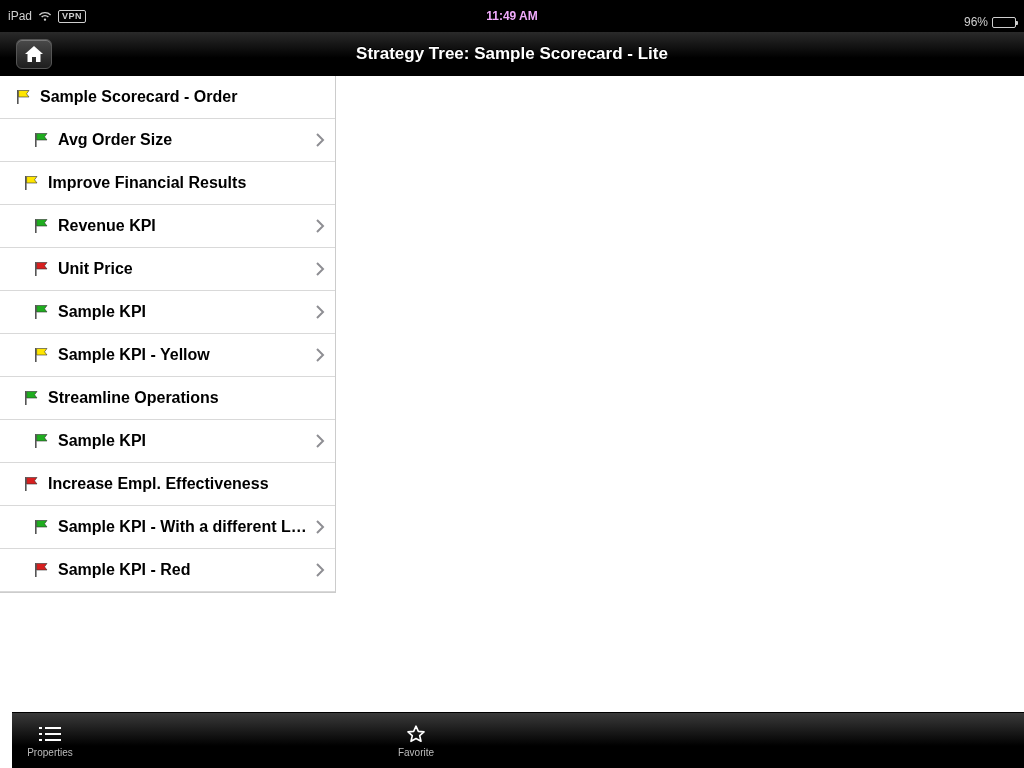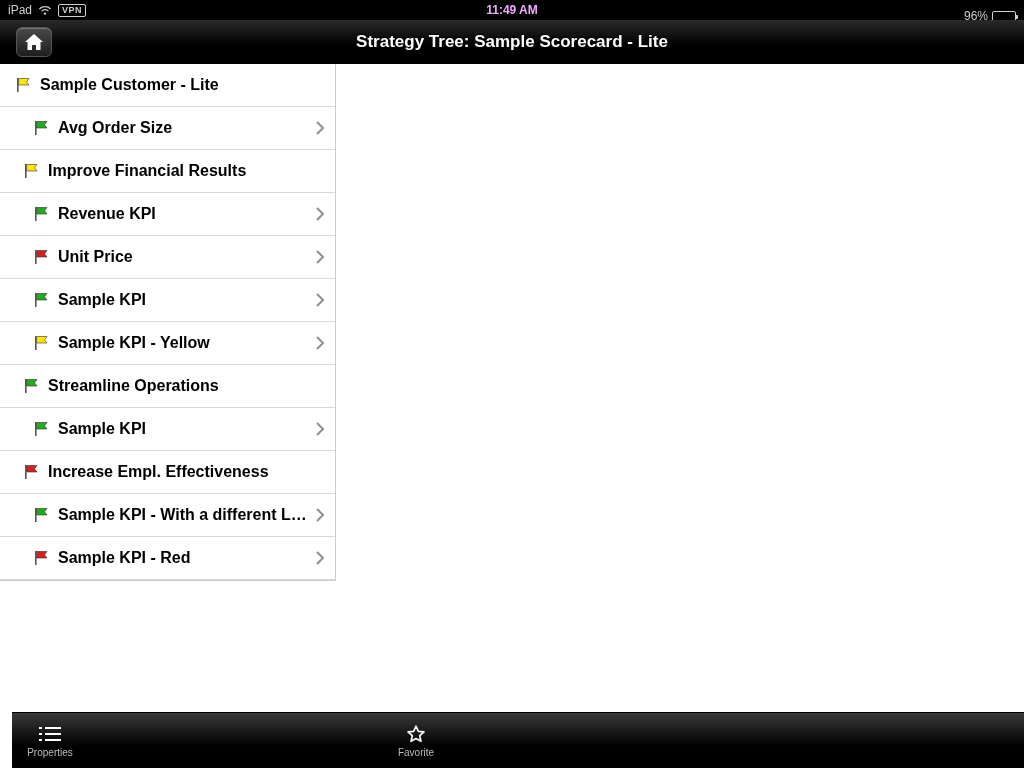--- a/index.html
+++ b/index.html
@@ -1,19 +1,19 @@
 <!DOCTYPE html>
 <html><head>
 <meta charset="utf-8">
 <style>
   * { margin:0; padding:0; box-sizing:border-box; }
   html,body { width:1024px; height:768px; font-family:-apple-system, Helvetica, Arial, sans-serif; background:#fff; overflow:hidden; }
 
   
-  .status-bar { height:20px; background:#000; color:#cfcfcf; display:flex; align-items:center; font-size:12px; padding:8px 8px; position:relative; }
+  .status-bar { height:32px; background:#000; color:#cfcfcf; display:flex; align-items:center; font-size:12px; padding:8px 8px; position:relative; }
   .status-left { display:flex; align-items:center; gap:6px; }
   .status-center { position:absolute; left:50%; transform:translateX(-50%); font-weight:bold; color:#f0abfc; }
   .status-right { margin-left:auto; display:flex; align-items:center; gap:4px;margin-top:12px; }
   .vpn-badge { border:1px solid #cfcfcf; border-radius:2px; font-size:9px; padding:0 3px; line-height:11px; font-weight:bold; letter-spacing:0.5px; }
   .battery { width:24px; height:11px; border:1px solid #cfcfcf; border-radius:2px; position:relative; }
   .battery::after { content:""; position:absolute; right:-3px; top:3px; width:2px; height:4px; background:#cfcfcf; border-radius:0 1px 1px 0; }
   .battery-fill { height:100%; width:96%; background:#cfcfcf; }
   .wifi-icon svg { display:block; }
 
   
@@ -74,21 +74,21 @@
   <div class="nav-title">Strategy Tree: Sample Scorecard - Lite</div>
 </div>
 
 <div class="content">
   <div class="tree" id="tree">
       <div class="row indent-0">
         <span class="flag-wrap"><svg width="18" height="18" viewBox="0 0 18 18">
     <rect x="3" y="2" width="1.6" height="14" fill="#555"></rect>
     <path d="M4.6 2.5 H15 L12.5 5.8 L15 9 H4.6 Z" fill="#ffe600" stroke="#333" stroke-width="0.6"></path>
   </svg></span>
-        <span class="label">Sample Customer - Lite</span>
+        <span class="label">Sample Scorecard - Order</span>
       </div>
       <div class="row indent-2 clickable">
         <span class="flag-wrap"><svg width="18" height="18" viewBox="0 0 18 18">
     <rect x="3" y="2" width="1.6" height="14" fill="#555"></rect>
     <path d="M4.6 2.5 H15 L12.5 5.8 L15 9 H4.6 Z" fill="#1fad1f" stroke="#333" stroke-width="0.6"></path>
   </svg></span>
         <span class="label">Avg Order Size</span>
         <span class="chevron">
           <svg width="10" height="14" viewBox="0 0 10 14">
     <path d="M2 1 L8 7 L2 13" fill="none" stroke="#8e8e93" stroke-width="2"></path>

